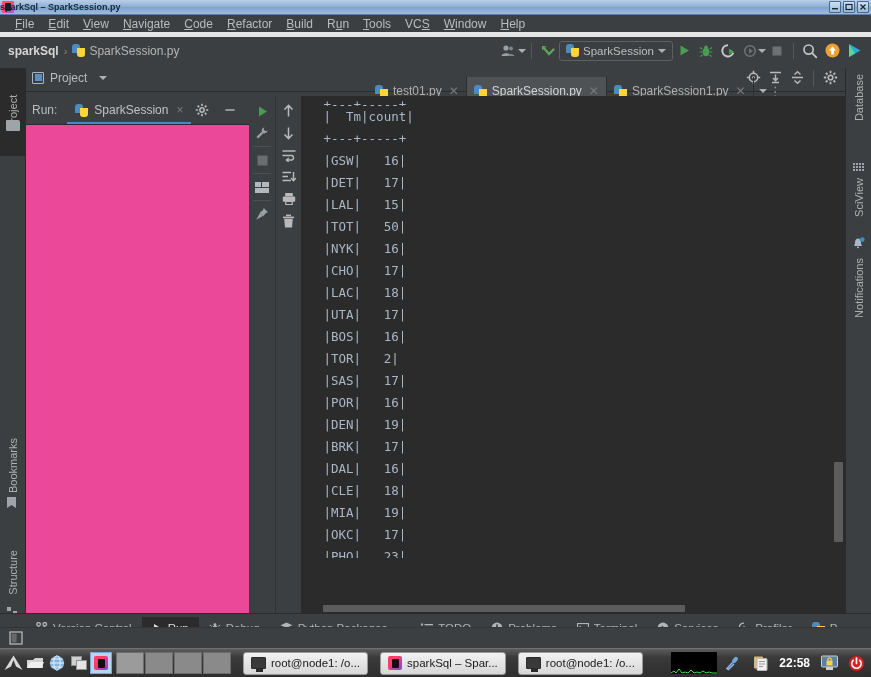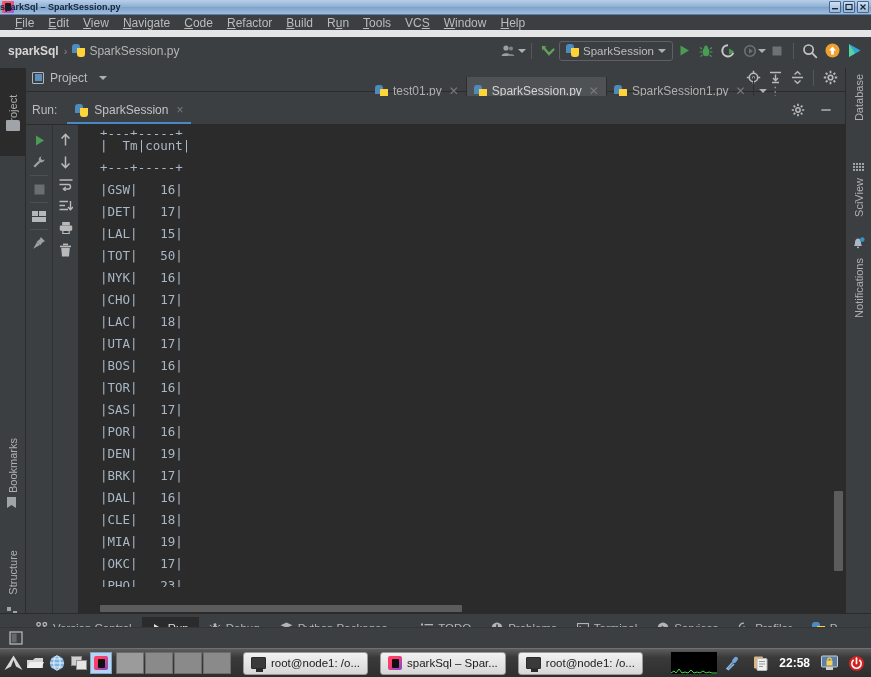--- a/index.html
+++ b/index.html
@@ -38,21 +38,21 @@
     width:12px; height:12px; background:linear-gradient(to bottom,#cfe0f2,#9cb8d6);
     border:1px solid #44688f; border-radius:1px;
     font-size:8px; color:#1a2b3d; line-height:10px; text-align:center;
     display:flex; align-items:center; justify-content:center;
   }
   .tb-btn svg{ display:block; }
 
   
   .menubar{
     height:22px; background:#3c3f41; display:flex; align-items:center;
-    padding-left:8px; gap:0px; border-bottom:7px solid #e5e5e5;
+    padding-left:8px; gap:0px; border-bottom:5px solid #e5e5e5;
   }
   .menuitem{
     font-size:12px; color:#bbbbbb; padding:2px 7px; line-height:16px; cursor:default;
   }
   .menuitem u{ text-decoration:underline; }
 
   
   .navbar{
     height:27px; background:#3c3f41; display:flex; align-items:center;
     padding-left:8px; gap:0px;
@@ -116,21 +116,21 @@
 
   
   .rstrip{
     position:absolute; right:0; top:68px; width:26px; bottom:64px;
     background:#3c3f41; border-left:1px solid #2b2b2b;
   }
 
   
   .runwin{
     position:absolute; left:26px; right:26px; top:96px; bottom:64px;
-    background:#ec4899; display:flex; flex-direction:column;
+    background:#ec4899; display:flex; flex-direction:row;
   }
   .runtabbar{
     height:29px; background:#3c3f41; display:flex; align-items:center;
     position:relative; border-bottom:1px solid #2b2b2b;
   }
   .run-label{ font-size:12px; color:#bbb; margin-left:6px; margin-right:10px; }
   .runtab{
     display:flex; align-items:center; gap:6px; padding:0 8px; height:28px;
     font-size:12px; color:#c2c2c2; position:relative;
   }
@@ -558,21 +558,21 @@
           <div class="cline">+---+-----+</div>
           <div class="cline">|GSW|   16|</div>
           <div class="cline">|DET|   17|</div>
           <div class="cline">|LAL|   15|</div>
           <div class="cline">|TOT|   50|</div>
           <div class="cline">|NYK|   16|</div>
           <div class="cline">|CHO|   17|</div>
           <div class="cline">|LAC|   18|</div>
           <div class="cline">|UTA|   17|</div>
           <div class="cline">|BOS|   16|</div>
-          <div class="cline">|TOR|   16|</div>
+          <div class="cline">|TOR|   2|</div>
           <div class="cline">|SAS|   17|</div>
           <div class="cline">|POR|   16|</div>
           <div class="cline">|DEN|   19|</div>
           <div class="cline">|BRK|   17|</div>
           <div class="cline">|DAL|   16|</div>
           <div class="cline">|CLE|   18|</div>
           <div class="cline">|MIA|   19|</div>
           <div class="cline">|OKC|   17|</div>
           <div class="cline clip-bottom">|PHO|   23|</div>
         </div>

